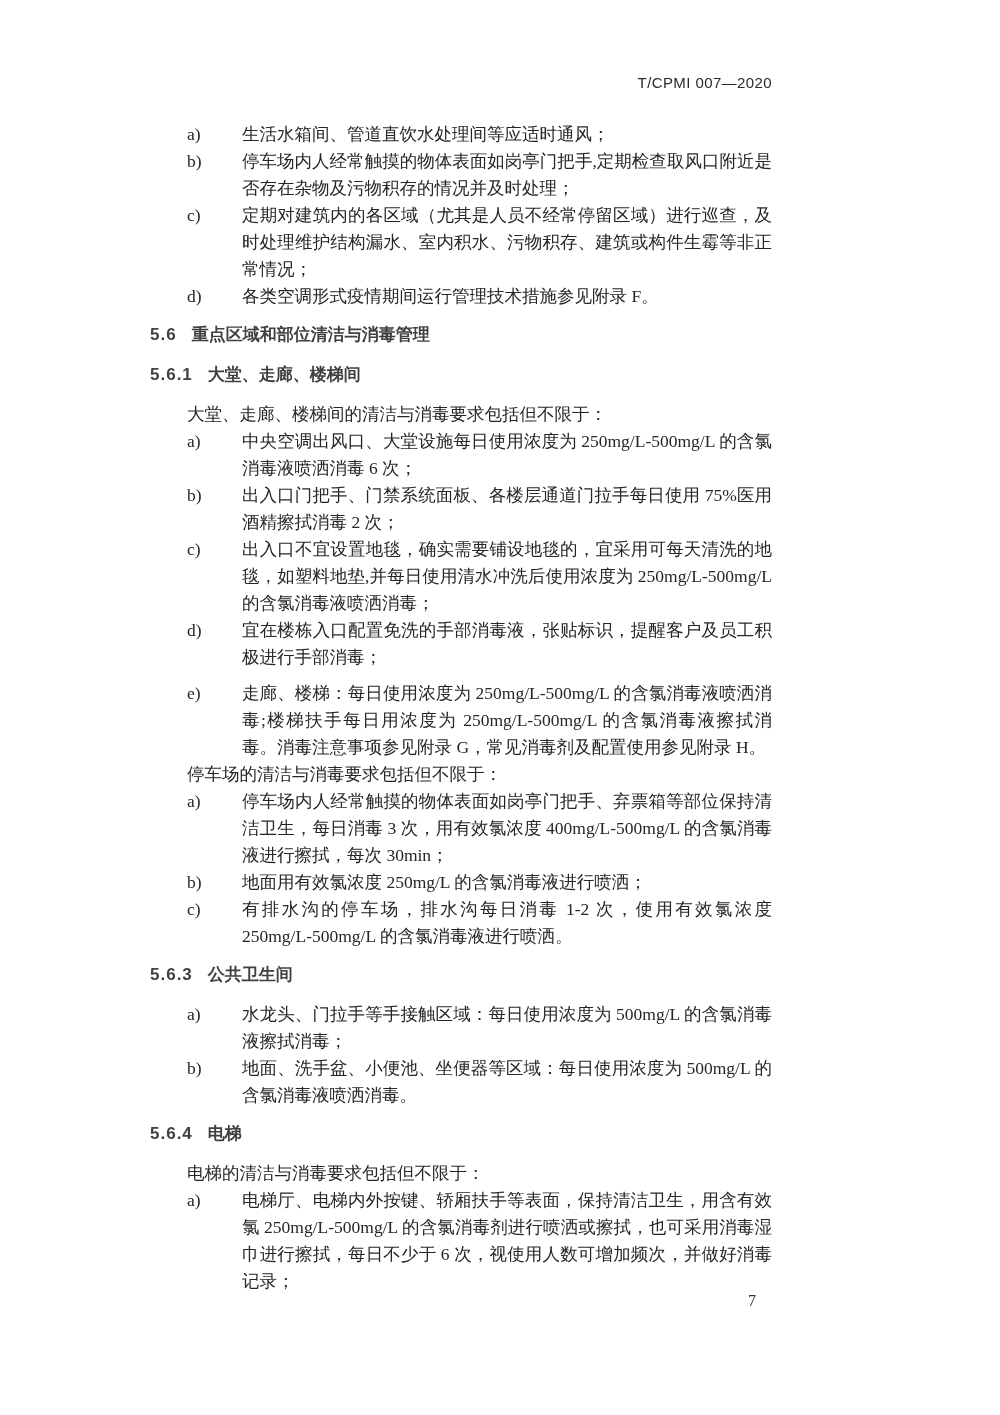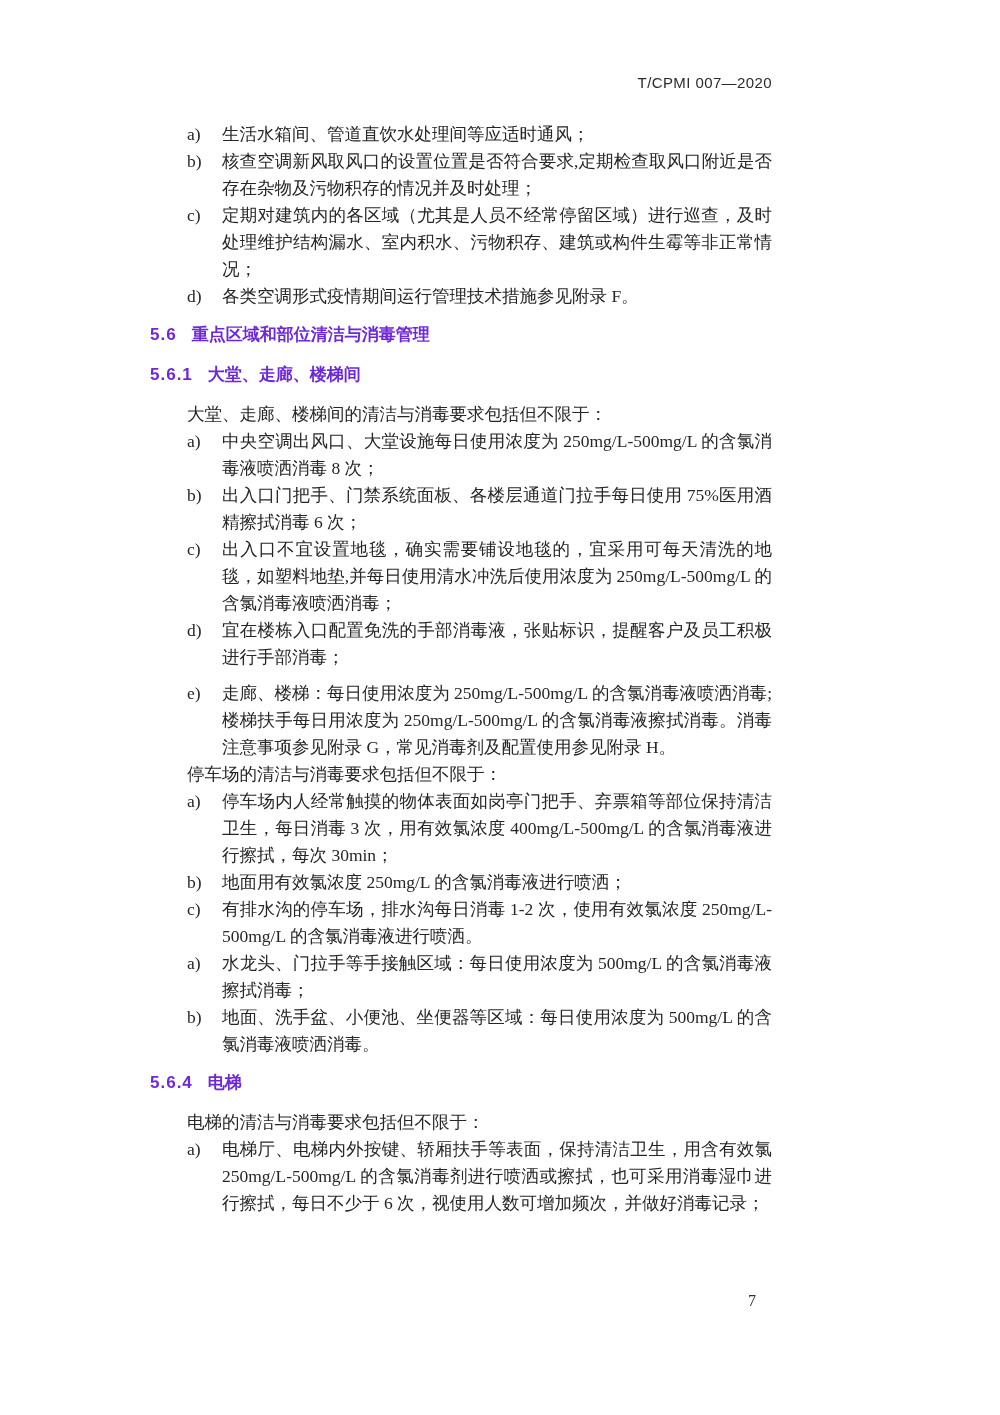--- a/index.html
+++ b/index.html
@@ -31,28 +31,28 @@
     line-height: 27px;
     color: #262626;
   }
   .lead {
     margin-left: 37px;
     text-align: justify;
   }
   .clause-list { margin-left: 37px; }
   .li { display: flex; }
   .li .marker { flex: 0 0 35px; width: 35px; }
-  .li .txt { flex: 1; text-align: justify; }
+  .li .txt { flex: 1; text-align: justify; margin-left: 20px; }
   .li.gap { margin-top: 9px; }
   .h {
     font-family: "Liberation Sans", "DejaVu Sans", sans-serif;
     font-weight: bold;
     font-size: 17px;
     line-height: 27px;
-    color: #6d28d9;
+    color: #404040;
     margin: 11px 0 13px 0;
   }
   .h .num { margin-right: 15px; letter-spacing: 1px; }
   .doc-footer {
     position: absolute;
     top: 1292px;
     right: 168px;
     font-family: "Liberation Serif", "DejaVu Serif", serif;
     font-size: 16px;
     color: #333;
@@ -69,21 +69,21 @@
 
   <div class="body-text">
 
     <div class="clause-list">
       <div class="li">
         <span class="marker">a)</span>
         <span class="txt">生活水箱间、管道直饮水处理间等应适时通风；</span>
       </div>
       <div class="li">
         <span class="marker">b)</span>
-        <span class="txt">核查空调新风取风口的设置位置是否符合要求,定期检查取风口附近是否存在杂物及污物积存的情况并及时处理；</span>
+        <span class="txt">停车场内人经常触摸的物体表面如岗亭门把手,定期检查取风口附近是否存在杂物及污物积存的情况并及时处理；</span>
       </div>
       <div class="li">
         <span class="marker">c)</span>
         <span class="txt">定期对建筑内的各区域（尤其是人员不经常停留区域）进行巡查，及时处理维护结构漏水、室内积水、污物积存、建筑或构件生霉等非正常情况；</span>
       </div>
       <div class="li">
         <span class="marker">d)</span>
         <span class="txt">各类空调形式疫情期间运行管理技术措施参见附录 F。</span>
       </div>
     </div>
@@ -93,25 +93,25 @@
     </h2>
 
     <h2 class="h">
       <span class="num">5.6.1</span><span class="ttl">大堂、走廊、楼梯间</span>
     </h2>
 
     <p class="lead">大堂、走廊、楼梯间的清洁与消毒要求包括但不限于：</p>
     <div class="clause-list">
       <div class="li">
         <span class="marker">a)</span>
-        <span class="txt">中央空调出风口、大堂设施每日使用浓度为 250mg/L-500mg/L 的含氯消毒液喷洒消毒 8 次；</span>
+        <span class="txt">中央空调出风口、大堂设施每日使用浓度为 250mg/L-500mg/L 的含氯消毒液喷洒消毒 6 次；</span>
       </div>
       <div class="li">
         <span class="marker">b)</span>
-        <span class="txt">出入口门把手、门禁系统面板、各楼层通道门拉手每日使用 75%医用酒精擦拭消毒 6 次；</span>
+        <span class="txt">出入口门把手、门禁系统面板、各楼层通道门拉手每日使用 75%医用酒精擦拭消毒 2 次；</span>
       </div>
       <div class="li">
         <span class="marker">c)</span>
         <span class="txt">出入口不宜设置地毯，确实需要铺设地毯的，宜采用可每天清洗的地毯，如塑料地垫,并每日使用清水冲洗后使用浓度为 250mg/L-500mg/L 的含氯消毒液喷洒消毒；</span>
       </div>
       <div class="li">
         <span class="marker">d)</span>
         <span class="txt">宜在楼栋入口配置免洗的手部消毒液，张贴标识，提醒客户及员工积极进行手部消毒；</span>
       </div>
       <div class="li gap">
@@ -130,20 +130,23 @@
       <div class="li">
         <span class="marker">b)</span>
         <span class="txt">地面用有效氯浓度 250mg/L 的含氯消毒液进行喷洒；</span>
       </div>
       <div class="li">
         <span class="marker">c)</span>
         <span class="txt">有排水沟的停车场，排水沟每日消毒 1-2 次，使用有效氯浓度 250mg/L-500mg/L 的含氯消毒液进行喷洒。</span>
       </div>
     </div>
 
+    <h2 class="h">
+      <span class="num">5.6.3</span><span class="ttl">公共卫生间</span>
+    </h2>
 
     <div class="clause-list">
       <div class="li">
         <span class="marker">a)</span>
         <span class="txt">水龙头、门拉手等手接触区域：每日使用浓度为 500mg/L 的含氯消毒液擦拭消毒；</span>
       </div>
       <div class="li">
         <span class="marker">b)</span>
         <span class="txt">地面、洗手盆、小便池、坐便器等区域：每日使用浓度为 500mg/L 的含氯消毒液喷洒消毒。</span>
       </div>

